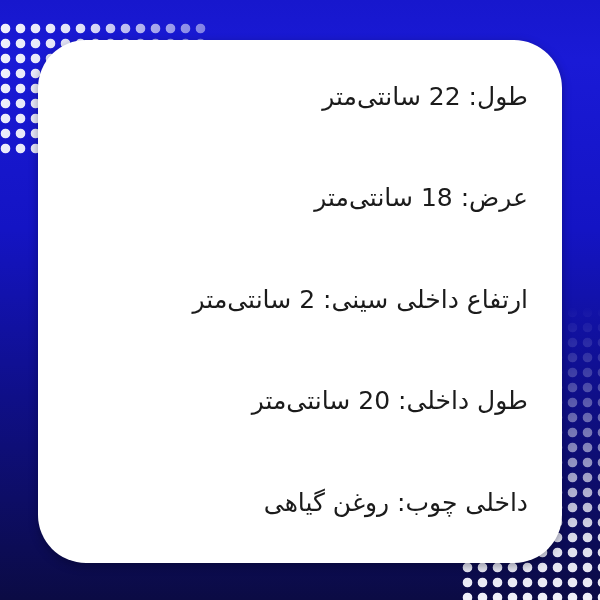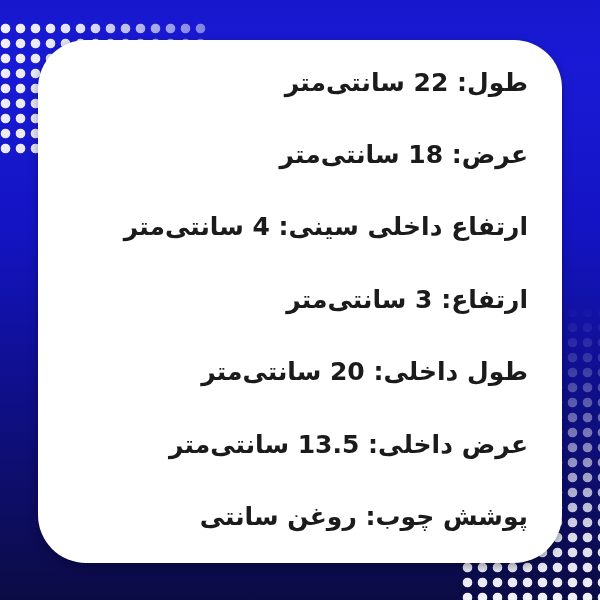--- a/index.html
+++ b/index.html
@@ -60,21 +60,21 @@
   .spec-line {
     flex: 1;
     display: flex;
     align-items: center;
     direction: rtl;
   }
   .spec-text {
     width: 100%;
     text-align: right;
     font-size: 25px;
-    font-weight: 700;
+    font-weight: 400;
     color: #1b1b1b;
     letter-spacing: 0;
     line-height: 1.25;
     white-space: nowrap;
   }
 </style>
 </head>
 <body>
 
 <div class="page">
@@ -83,29 +83,23 @@
   <div class="dots dots-bottom-right"></div>
 
   <div class="spec-card" dir="rtl" lang="fa">
     <div class="spec-line">
       <div class="spec-text">طول: 22 سانتی‌متر</div>
     </div>
     <div class="spec-line">
       <div class="spec-text">عرض: 18 سانتی‌متر</div>
     </div>
     <div class="spec-line">
-      <div class="spec-text">ارتفاع داخلی سینی: 4 سانتی‌متر</div>
-    </div>
-    <div class="spec-line">
-      <div class="spec-text">ارتفاع: 3 سانتی‌متر</div>
+      <div class="spec-text">ارتفاع داخلی سینی: 2 سانتی‌متر</div>
     </div>
     <div class="spec-line">
       <div class="spec-text">طول داخلی: 20 سانتی‌متر</div>
     </div>
     <div class="spec-line">
-      <div class="spec-text">عرض داخلی: 13.5 سانتی‌متر</div>
-    </div>
-    <div class="spec-line">
-      <div class="spec-text">پوشش چوب: روغن سانتی</div>
+      <div class="spec-text">داخلی چوب: روغن گیاهی</div>
     </div>
   </div>
 
 </div>
 
 </body></html>

